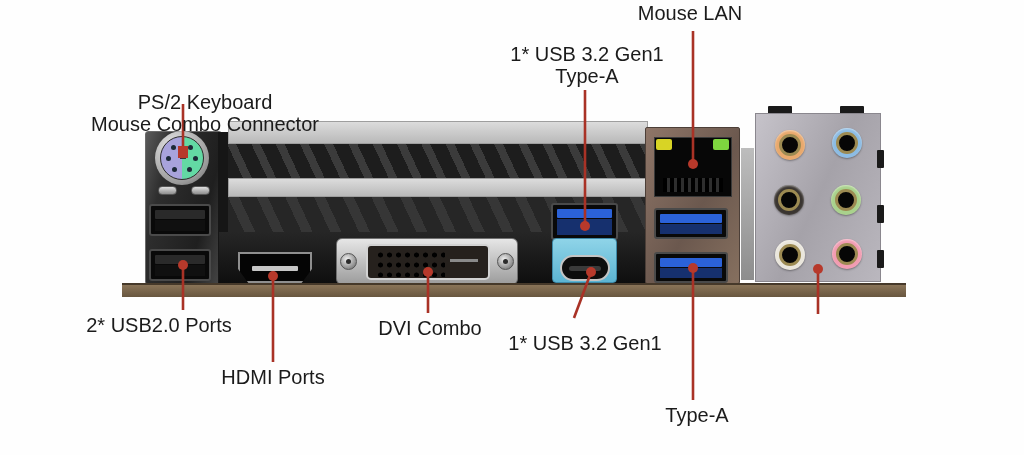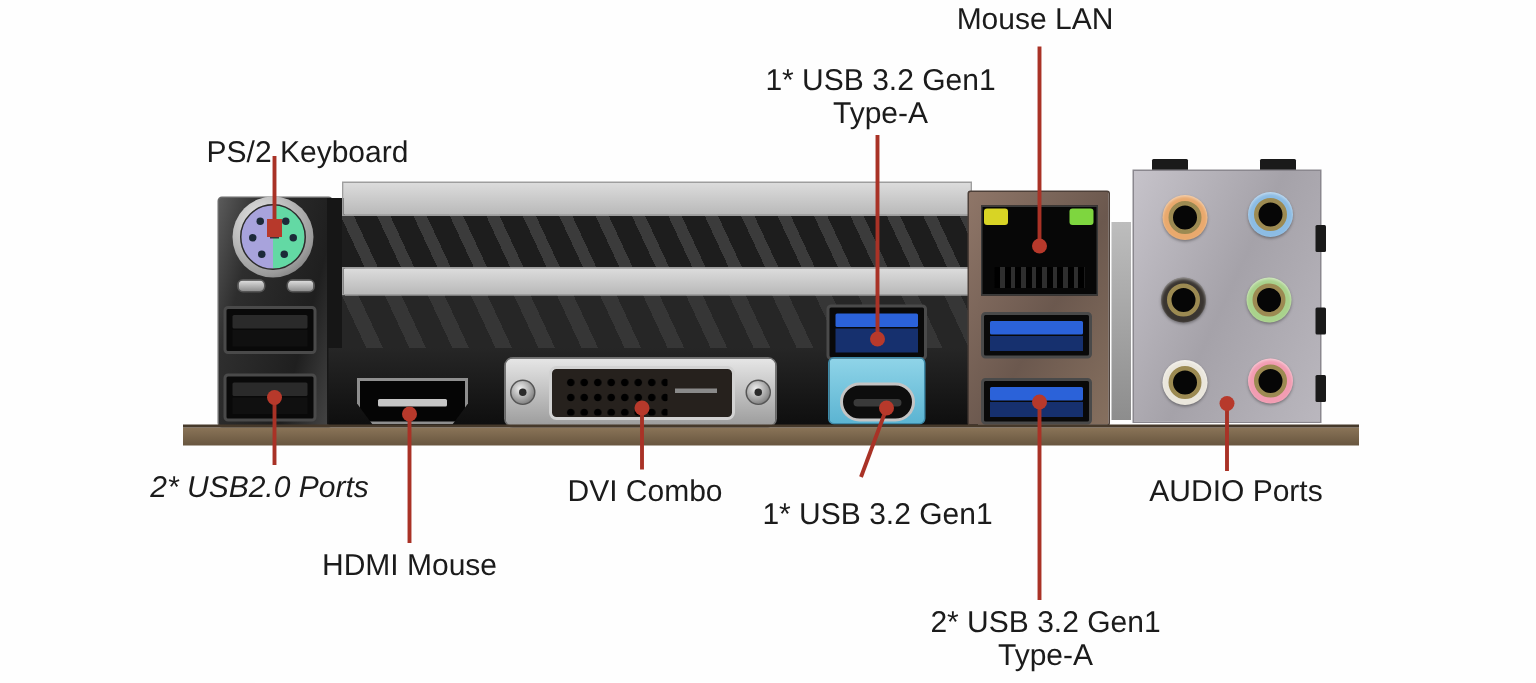--- a/index.html
+++ b/index.html
@@ -206,49 +206,46 @@
       <circle cx="591" cy="272" r="5" stroke="none"></circle>
       <line x1="693" y1="271" x2="693" y2="400"></line>
       <circle cx="693" cy="268" r="5" stroke="none"></circle>
       <line x1="818" y1="272" x2="818" y2="314"></line>
       <circle cx="818" cy="269" r="5" stroke="none"></circle>
     </g>
   </svg>
 
   <div class="label" style="left:205px;top:59px;margin-top:32px;">
     <span>PS/2 Keyboard</span>
+    <span>Mouse Combo Connector</span>
   </div>
 
   <div class="label" style="left:690px;top:2px;">
     <span>Mouse LAN</span>
   </div>
 
   <div class="label" style="left:587px;top:43px;">
     <span>1* USB 3.2 Gen1</span>
     <span>Type-A</span>
   </div>
 
-  <div class="label" style="left:173px;top:314px;font-style:italic;">
+  <div class="label" style="left:159px;top:314px;">
     <span>2* USB2.0 Ports</span>
   </div>
 
   <div class="label" style="left:273px;top:366px;">
-    <span>HDMI Mouse</span>
+    <span>HDMI Ports</span>
   </div>
 
   <div class="label" style="left:430px;top:317px;">
     <span>DVI Combo</span>
   </div>
 
   <div class="label" style="left:585px;top:332px;">
     <span>1* USB 3.2 Gen1</span>
   </div>
 
   <div class="label" style="left:697px;top:404px;">
-    <span>2* USB 3.2 Gen1</span>
     <span>Type-A</span>
   </div>
 
-  <div class="label" style="left:824px;top:317px;">
-    <span>AUDIO Ports</span>
-  </div>
 
 </div>
 
 </body></html>

